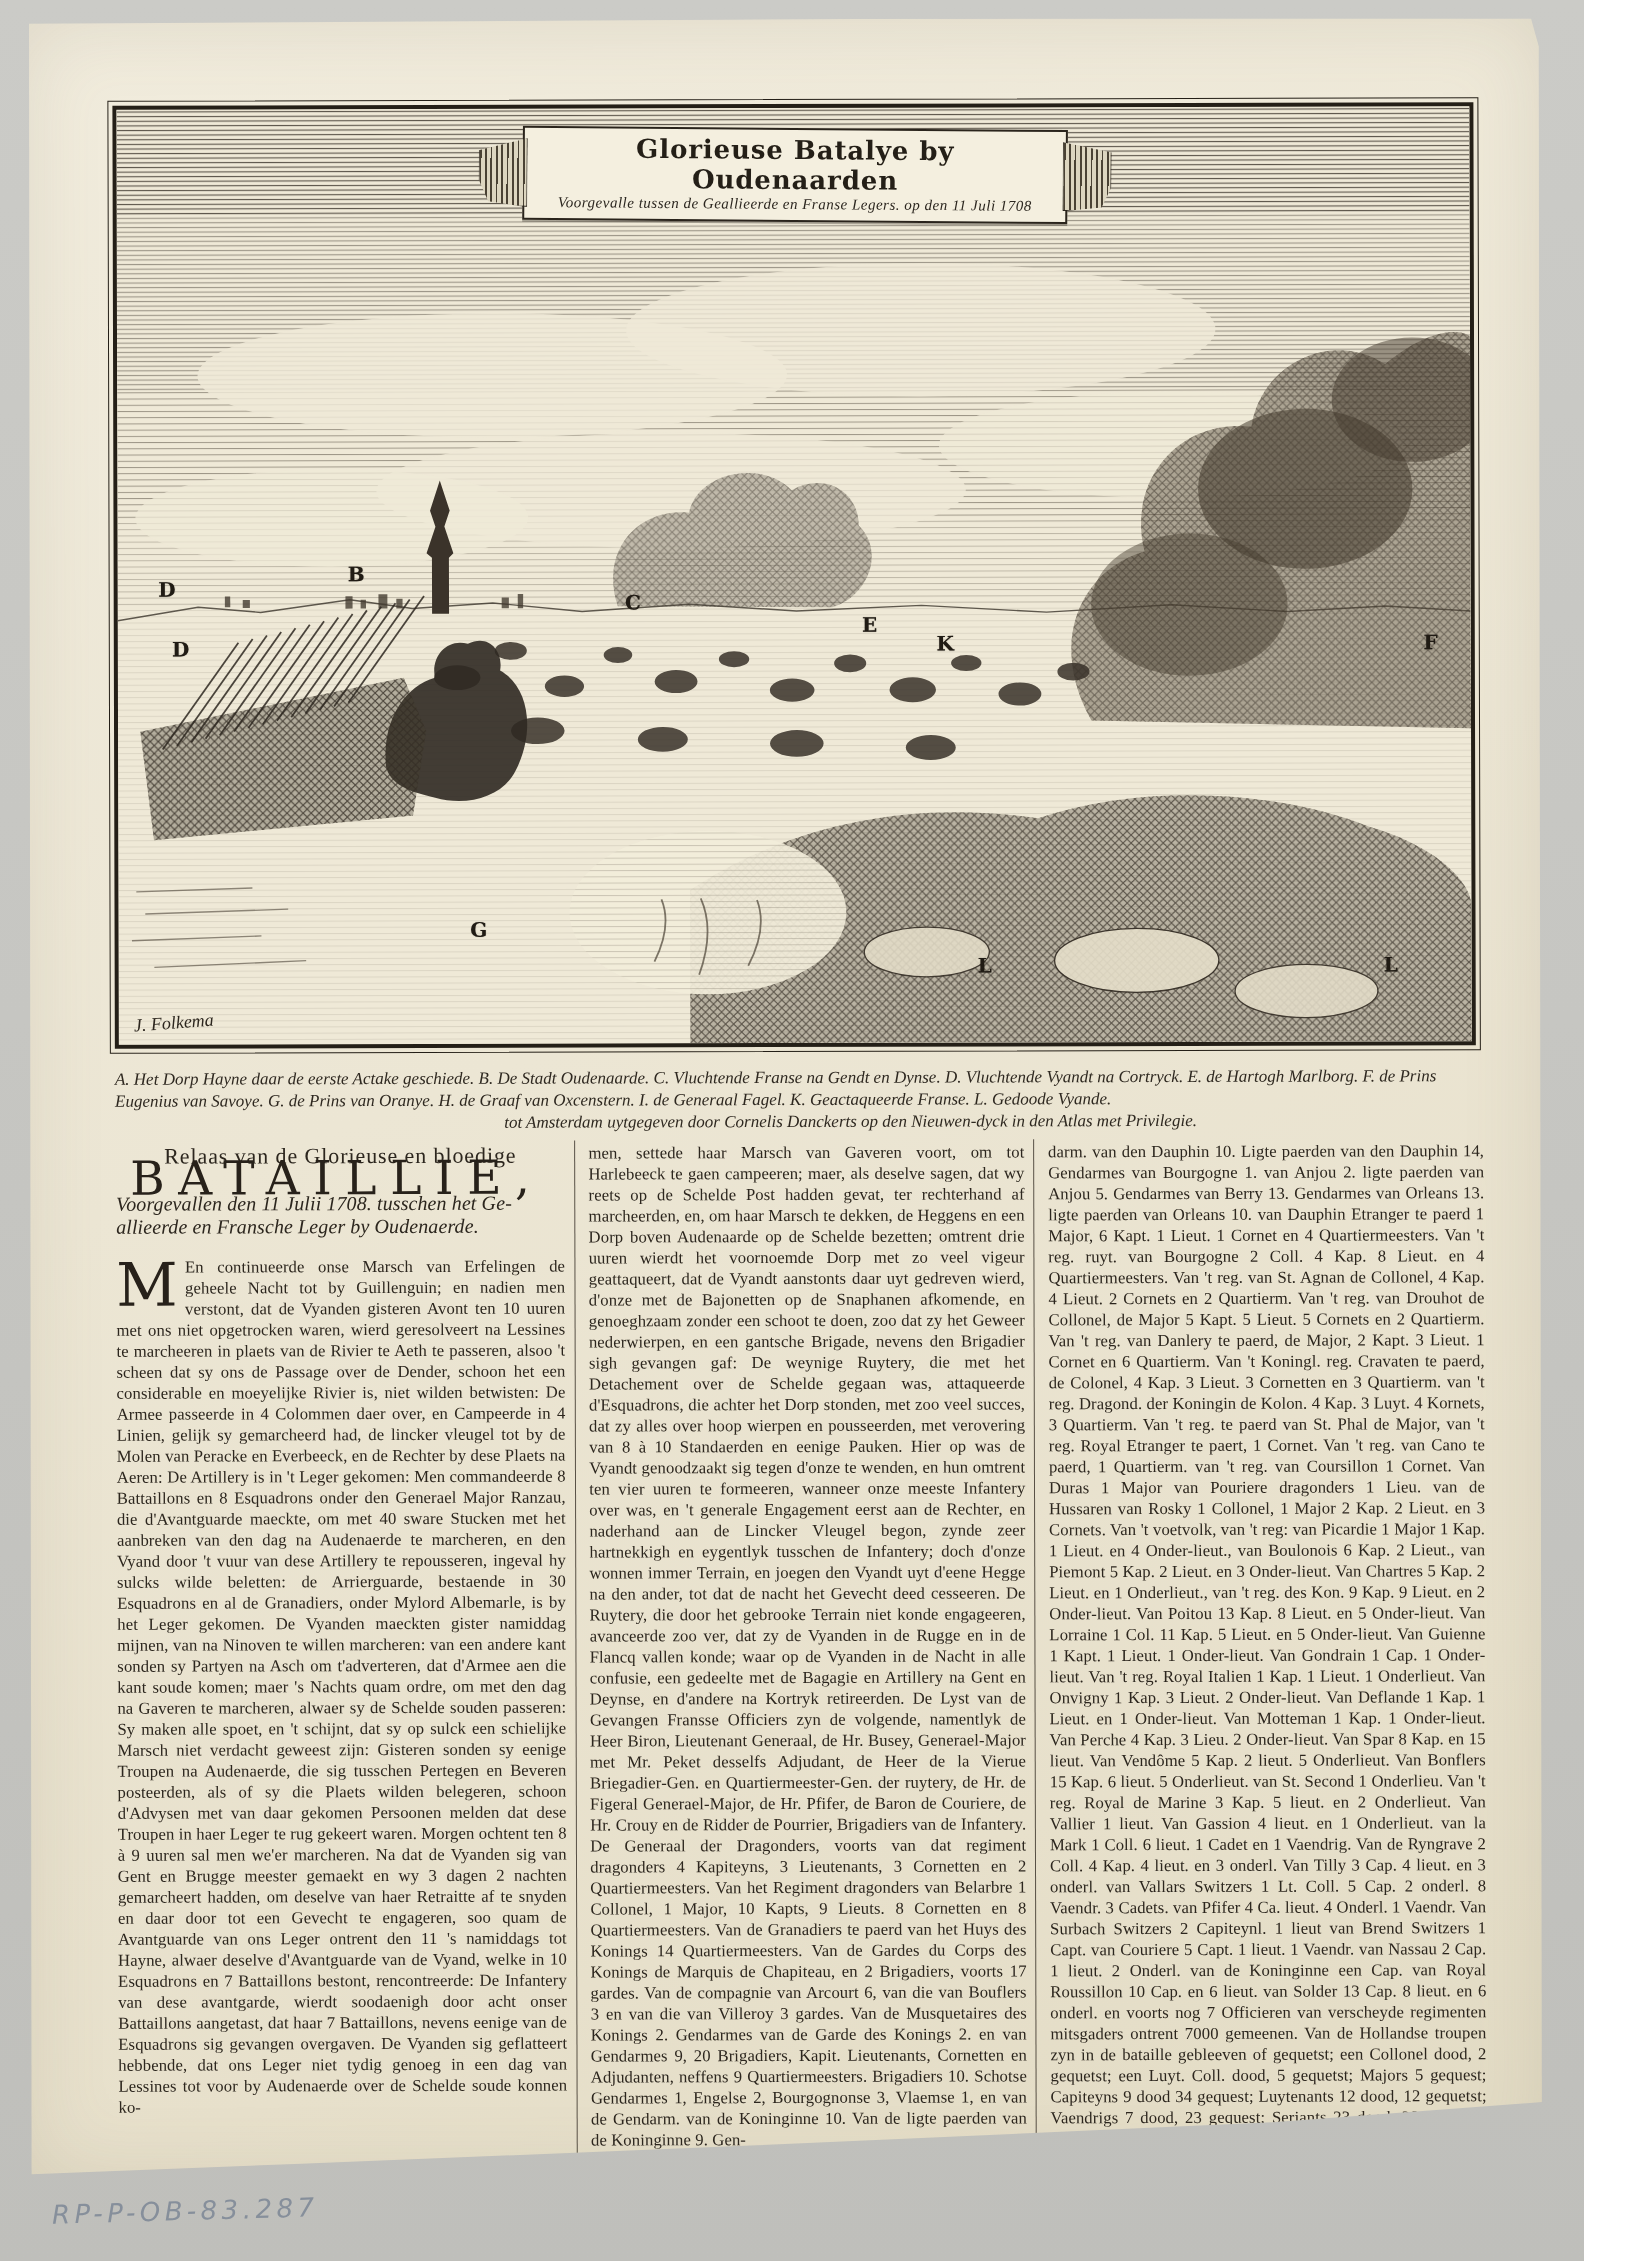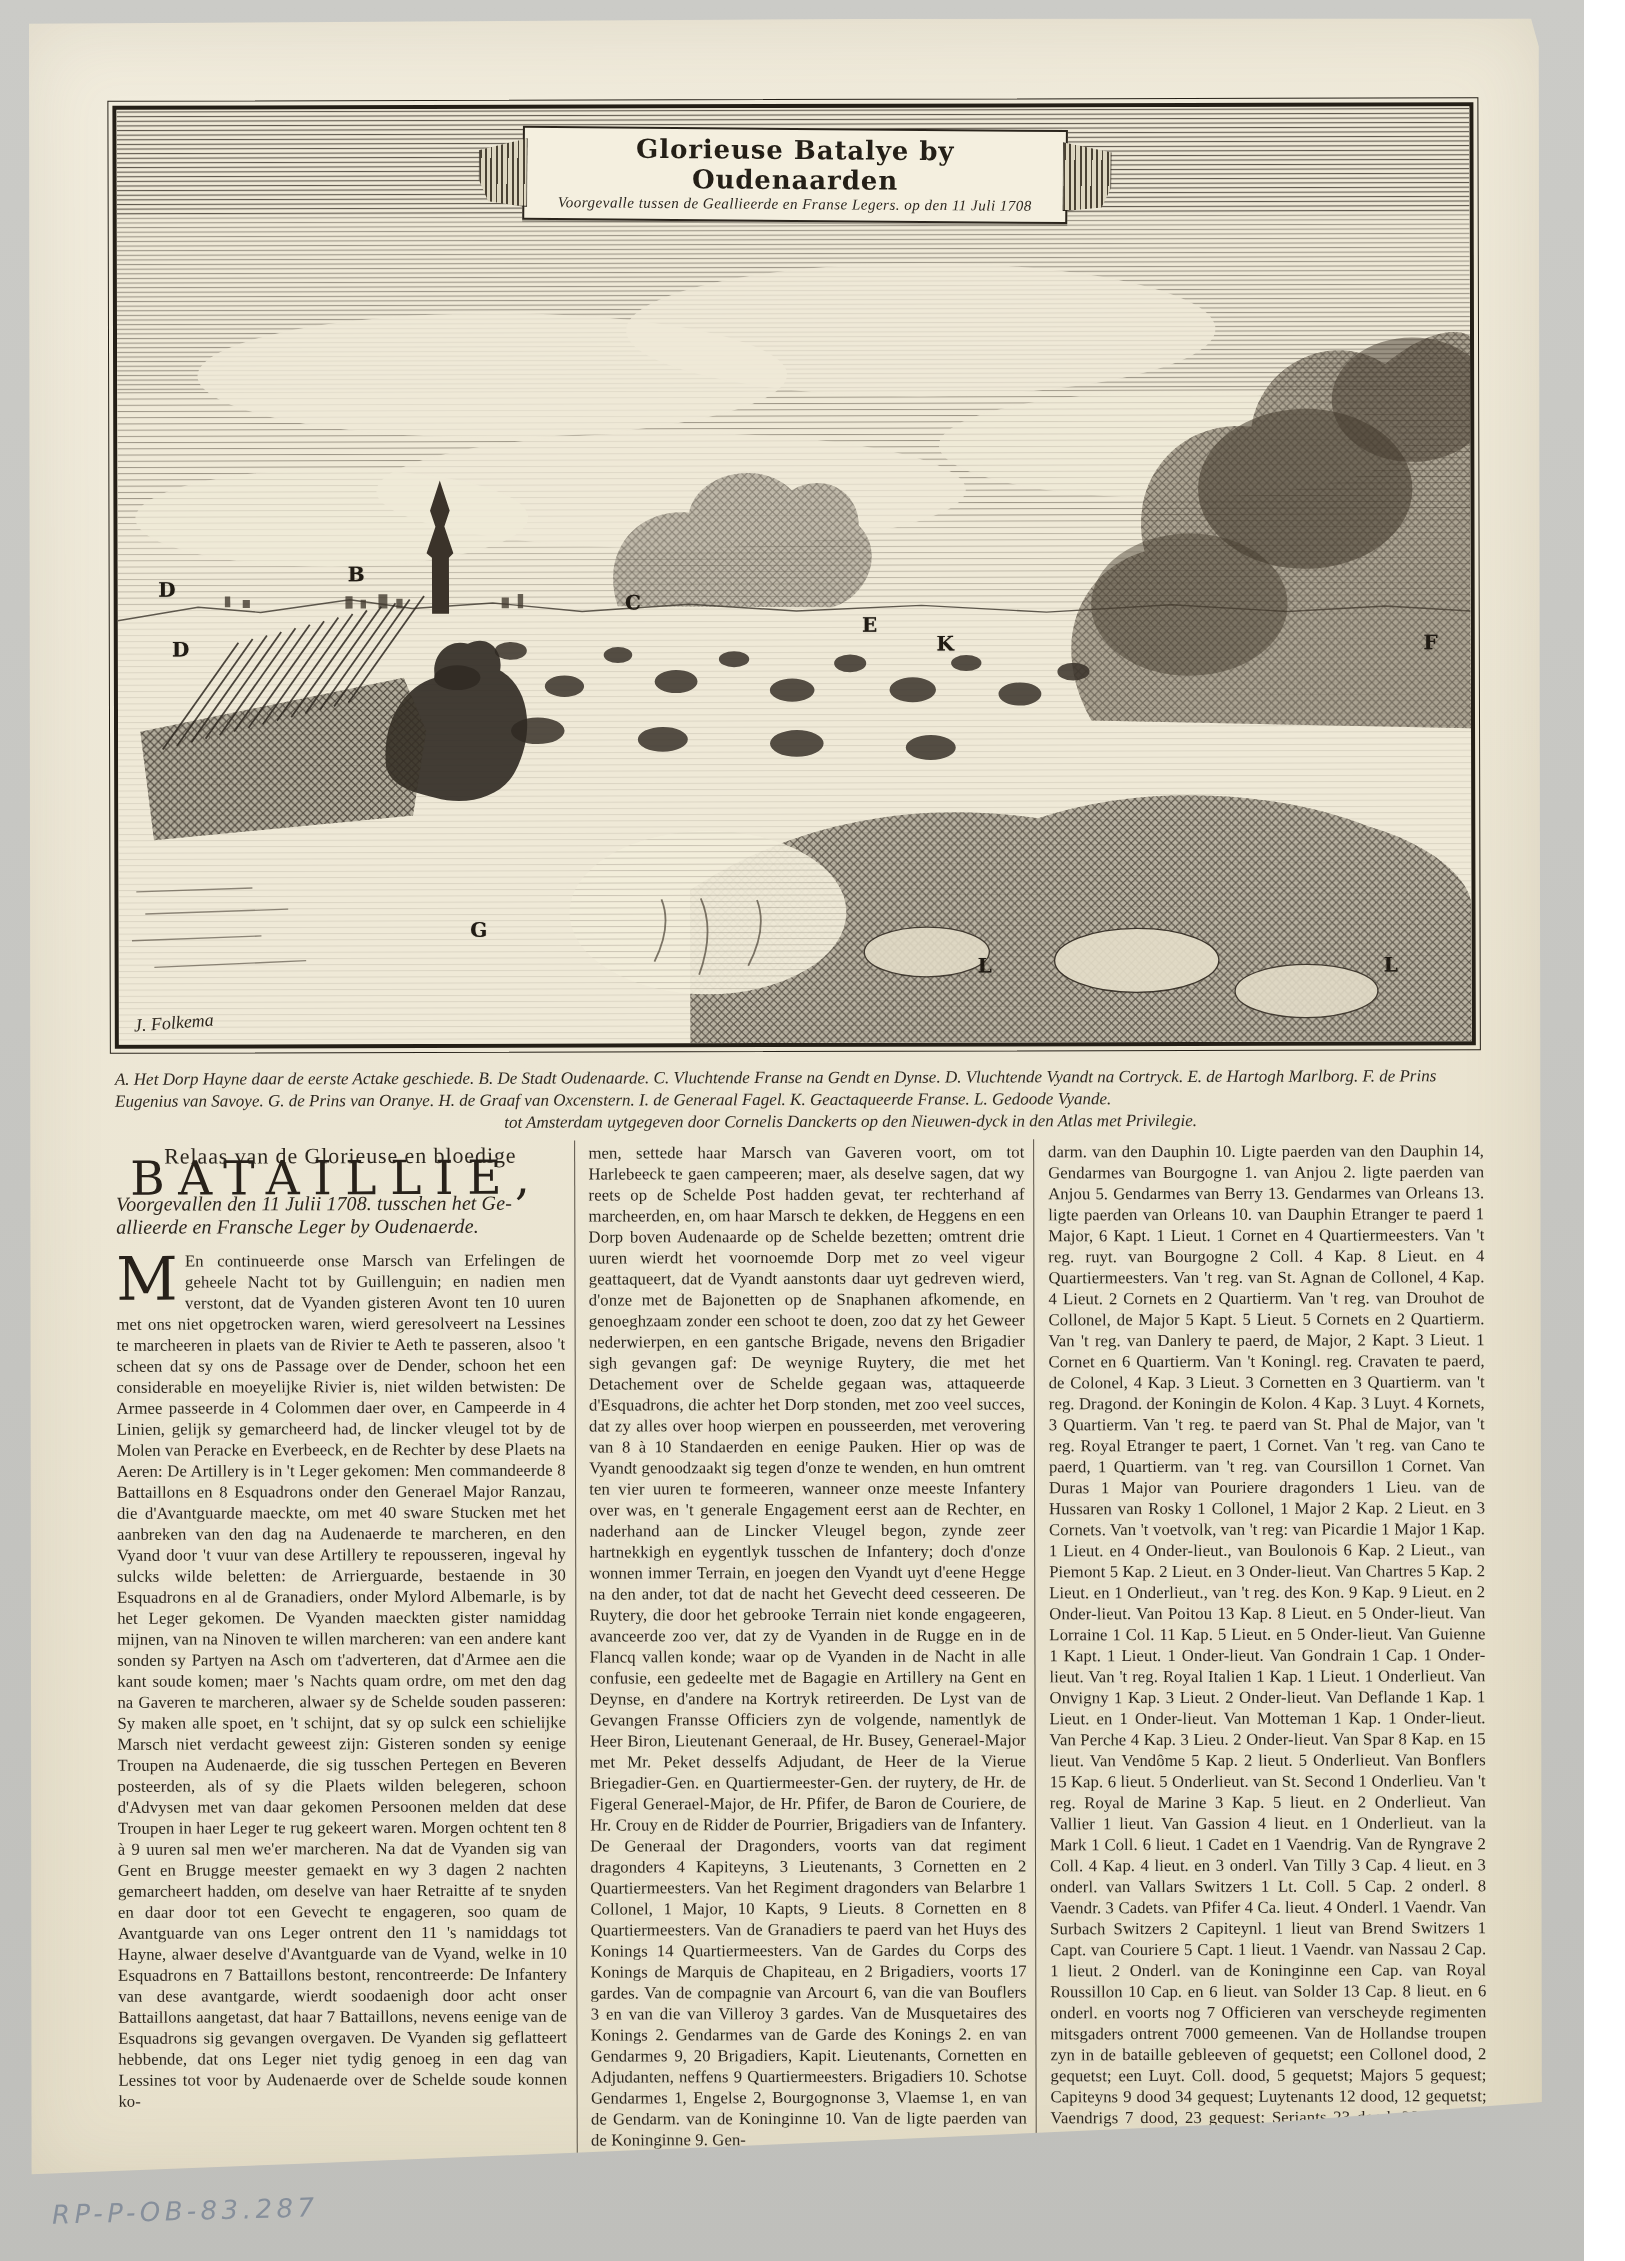--- a/index.html
+++ b/index.html
@@ -41,21 +41,21 @@
   
   .textblock{position:absolute;left:89px;top:1122px;width:1379px;height:1029px;display:flex;}
   .col{width:460px;box-sizing:border-box;overflow:hidden;padding:1.8px 9px 0 1.8px;
        font-size:16.7px;line-height:21px;text-align:justify;color:#2c261e;
        letter-spacing:0.1px;}
   .col + .col{border-left:1.8px solid rgba(52,45,36,.8);padding-left:13.6px;}
   .kicker{text-align:center;font-size:22px;letter-spacing:0.9px;margin-top:1.8px;}
   .big-title{text-align:center;font-family:"DejaVu Serif",serif;font-size:47px;
              letter-spacing:13.6px;margin:1.8px 0 3.6px -7.2px;color:#27211a;}
   .subline{font-style:italic;text-align:left;font-size:20px;line-height:23.5px;}
-  .subline.last{margin-bottom:11px;}
+  .subline.last{margin-bottom:17px;}
   .dropcap{float:left;font-size:60px;line-height:49px;padding:3.6px 7.2px 0 0;
            font-family:"DejaVu Serif",serif;color:#27211a;}
   
   .inventory{position:absolute;left:52px;top:2196px;font-family:"DejaVu Sans",sans-serif;
              font-style:italic;font-size:26px;letter-spacing:4.5px;color:#868f9b;
              transform:rotate(-1.6deg);}
   .pencil-note{position:absolute;left:1248px;top:2162px;font-style:italic;font-size:20px;
                color:#b3ab99;transform:rotate(-6deg);letter-spacing:2.7px;}
 </style>
 </head>

